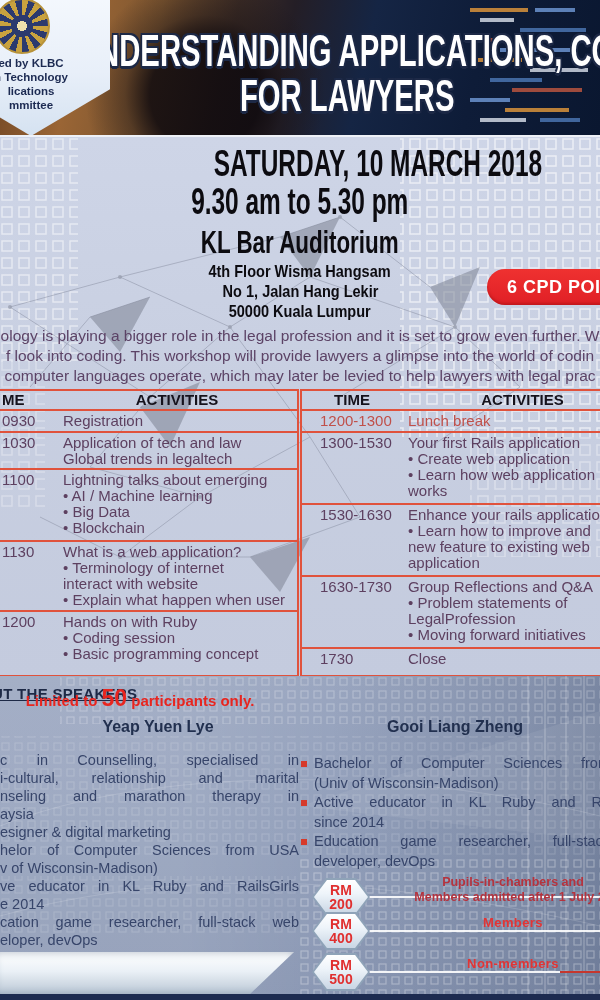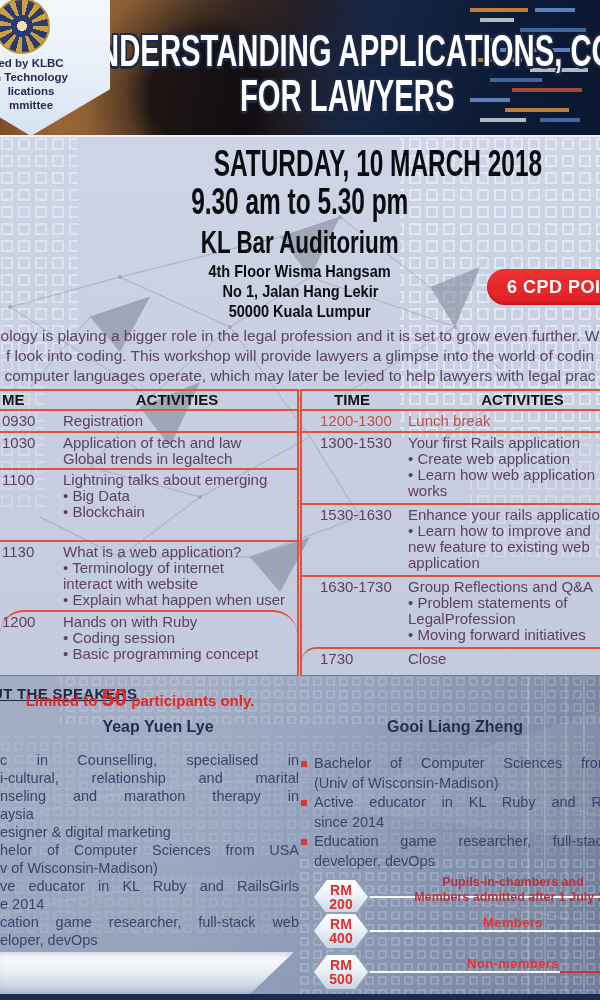--- a/index.html
+++ b/index.html
@@ -66,21 +66,21 @@
   .tc-time{flex:none;padding-top:2px;line-height:16px;white-space:nowrap;}
   .tc-act{flex:1;padding:2px 0 0 6px;overflow:hidden;}
   .aline{line-height:16px;white-space:nowrap;}
   .tbl-left .tc-time{width:55px;padding-left:2px;}
   .tbl-left .th-time{width:55px;padding-left:2px;}
   .tbl-left .th-act{flex:1;text-align:center;}
   .tbl-right .tc-time{width:100px;padding-left:18px;box-sizing:border-box;}
   .tbl-right .th-time{width:100px;text-align:center;}
   .tbl-right .th-act{flex:1;text-align:center;}
   .row-lunch, .row-lunch .tc-time{color:#c0504a;}
-  .grow{flex:1;border-radius:24px;}
+  .grow{flex:1;}
 
   
   .bottom{position:absolute;top:676px;left:0;width:600px;height:324px;overflow:hidden;
     background:
       linear-gradient(90deg,rgba(255,255,255,.10) 0 30%,transparent 55%,rgba(40,55,85,.18) 88%,rgba(40,55,85,.28) 100%),
       linear-gradient(180deg,#9aa6c0 0%,#93a0bb 45%,#8a97b3 100%);}
   .bottom>svg{position:absolute;top:0;left:0;}
   .spk-heading{position:absolute;top:9px;left:-8px;font-size:15px;font-weight:bold;
     color:#1d2946;text-decoration:underline;letter-spacing:.3px;white-space:nowrap;}
   .spk-name{position:absolute;top:42px;width:300px;text-align:center;
@@ -232,20 +232,21 @@
           <div class="tc-time">1030</div>
           <div class="tc-act">
             <div class="aline">Application of tech and law</div>
             <div class="aline">Global trends in legaltech</div>
           </div>
         </div>
         <div class="trow" style="height:72px">
           <div class="tc-time">1100</div>
           <div class="tc-act">
             <div class="aline">Lightning talks about emerging</div>
+            <div class="aline">• AI / Machine learning</div>
             <div class="aline">• Big Data</div>
             <div class="aline">• Blockchain</div>
           </div>
         </div>
         <div class="trow" style="height:70px">
           <div class="tc-time">1130</div>
           <div class="tc-act">
             <div class="aline">What is a web application?</div>
             <div class="aline">• Terminology of internet</div>
             <div class="aline">interact with website</div>

